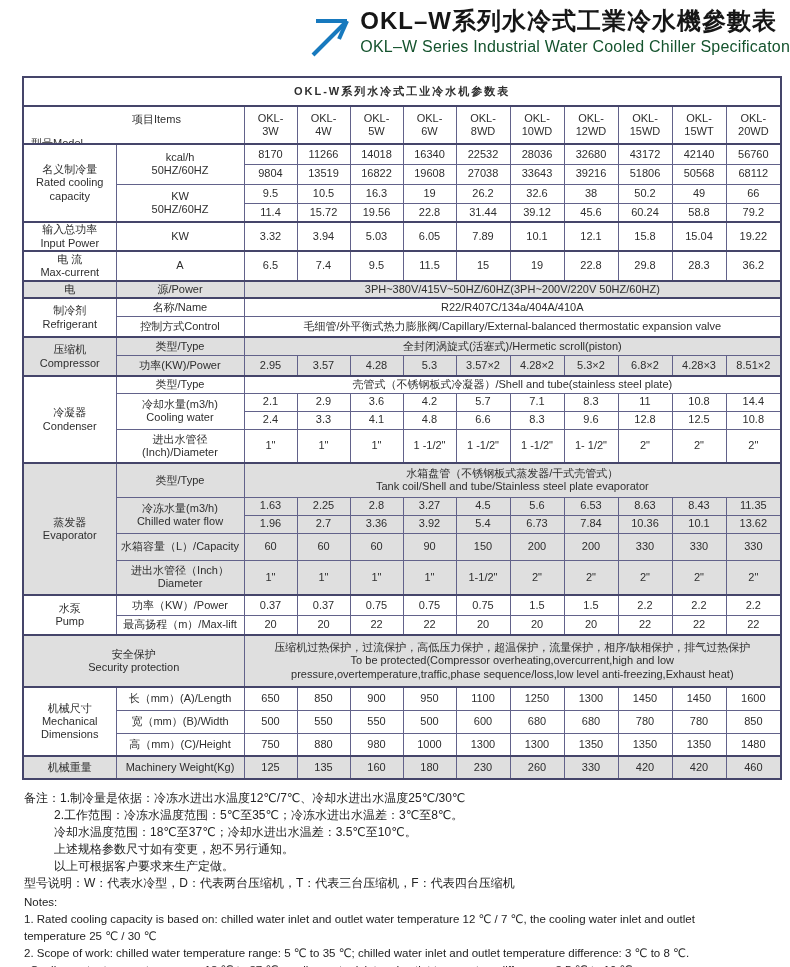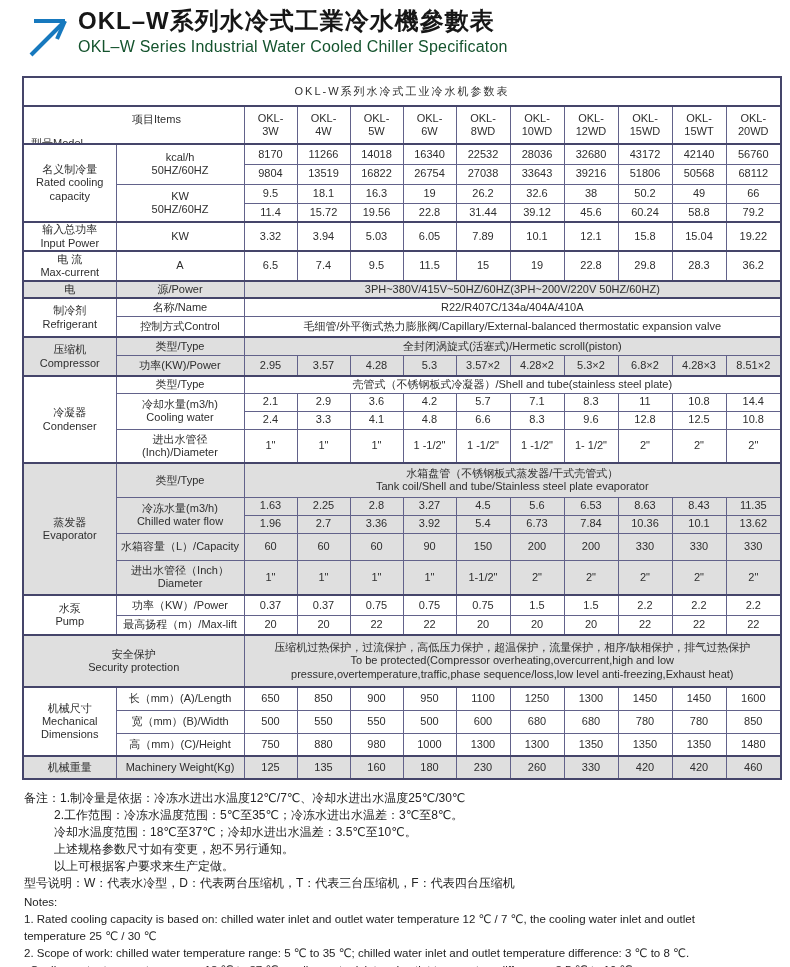--- a/index.html
+++ b/index.html
@@ -1,29 +1,29 @@
 <!DOCTYPE html>
 <html><head>
 <meta charset="utf-8">
 <style>
   html,body{margin:0;padding:0;background:#ffffff;}
   body{width:790px;font-family:"Liberation Sans","DejaVu Sans",sans-serif;color:#2e2e2e;}
   .page{width:790px;min-height:967px;background:#ffffff;position:relative;}
 
   
-  .doc-header{display:flex;align-items:flex-start;padding:6px 0 0 24px;}
+  .doc-header{display:flex;align-items:flex-start;padding:6px 0 0 24px;justify-content:flex-end;}
   .logo{width:48px;height:52px;flex:0 0 48px;margin-top:2px;}
   .titles{margin-left:6px;}
   .title-zh{margin:0;font-size:24px;font-weight:700;color:#161616;letter-spacing:1px;line-height:30px;}
   .title-en{margin:0;font-size:16px;font-weight:500;color:#14532d;letter-spacing:.2px;line-height:22px;}
 
   
   table.spec{margin:16px 0 0 22px;width:760px;border-collapse:collapse;table-layout:fixed;border:2px solid #45456a;}
   table.spec td{border:1px solid #62628a;text-align:center;vertical-align:middle;font-size:11px;line-height:1.2;padding:0 1px;color:#2e2e2e;background:#ffffff;}
-  td.titlebar{background:#27b2e7;color:#ffffff;font-size:19px;letter-spacing:2px;font-weight:400;border:1px solid #27b2e7;}
+  td.titlebar{background:#27b2e7;color:#ffffff;font-size:19px;letter-spacing:2px;font-weight:700;border:1px solid #27b2e7;}
   tr.sec>td{border-top:2px solid #45456a;}
   tr.gray>td{background:#dfdfdf;}
   .pre{white-space:pre-line;}
   .left{text-align:left;padding-left:6px;}
   .right{text-align:right;padding-right:3px;}
   td.model{font-size:11px;}
   td.item, td.cat{font-size:11px;}
   td.span-val{font-size:11px;}
   td.sec-text{text-align:left;padding:2px 4px 2px 6px;line-height:15px;font-size:11px;}
 
@@ -124,33 +124,33 @@
           <td class="num">28036</td>
           <td class="num">32680</td>
           <td class="num">43172</td>
           <td class="num">42140</td>
           <td class="num">56760</td>
         </tr>
     <tr class="h20">
           <td class="num">9804</td>
           <td class="num">13519</td>
           <td class="num">16822</td>
-          <td class="num">26754</td>
+          <td class="num">19608</td>
           <td class="num">27038</td>
           <td class="num">33643</td>
           <td class="num">39216</td>
           <td class="num">51806</td>
           <td class="num">50568</td>
           <td class="num">68112</td>
         </tr>
     <tr class="h19">
       <td class="item pre" rowspan="2">KW
 50HZ/60HZ</td>
     <td class="num">9.5</td>
-          <td class="num">18.1</td>
+          <td class="num">10.5</td>
           <td class="num">16.3</td>
           <td class="num">19</td>
           <td class="num">26.2</td>
           <td class="num">32.6</td>
           <td class="num">38</td>
           <td class="num">50.2</td>
           <td class="num">49</td>
           <td class="num">66</td>
         </tr>
     <tr class="h19">

